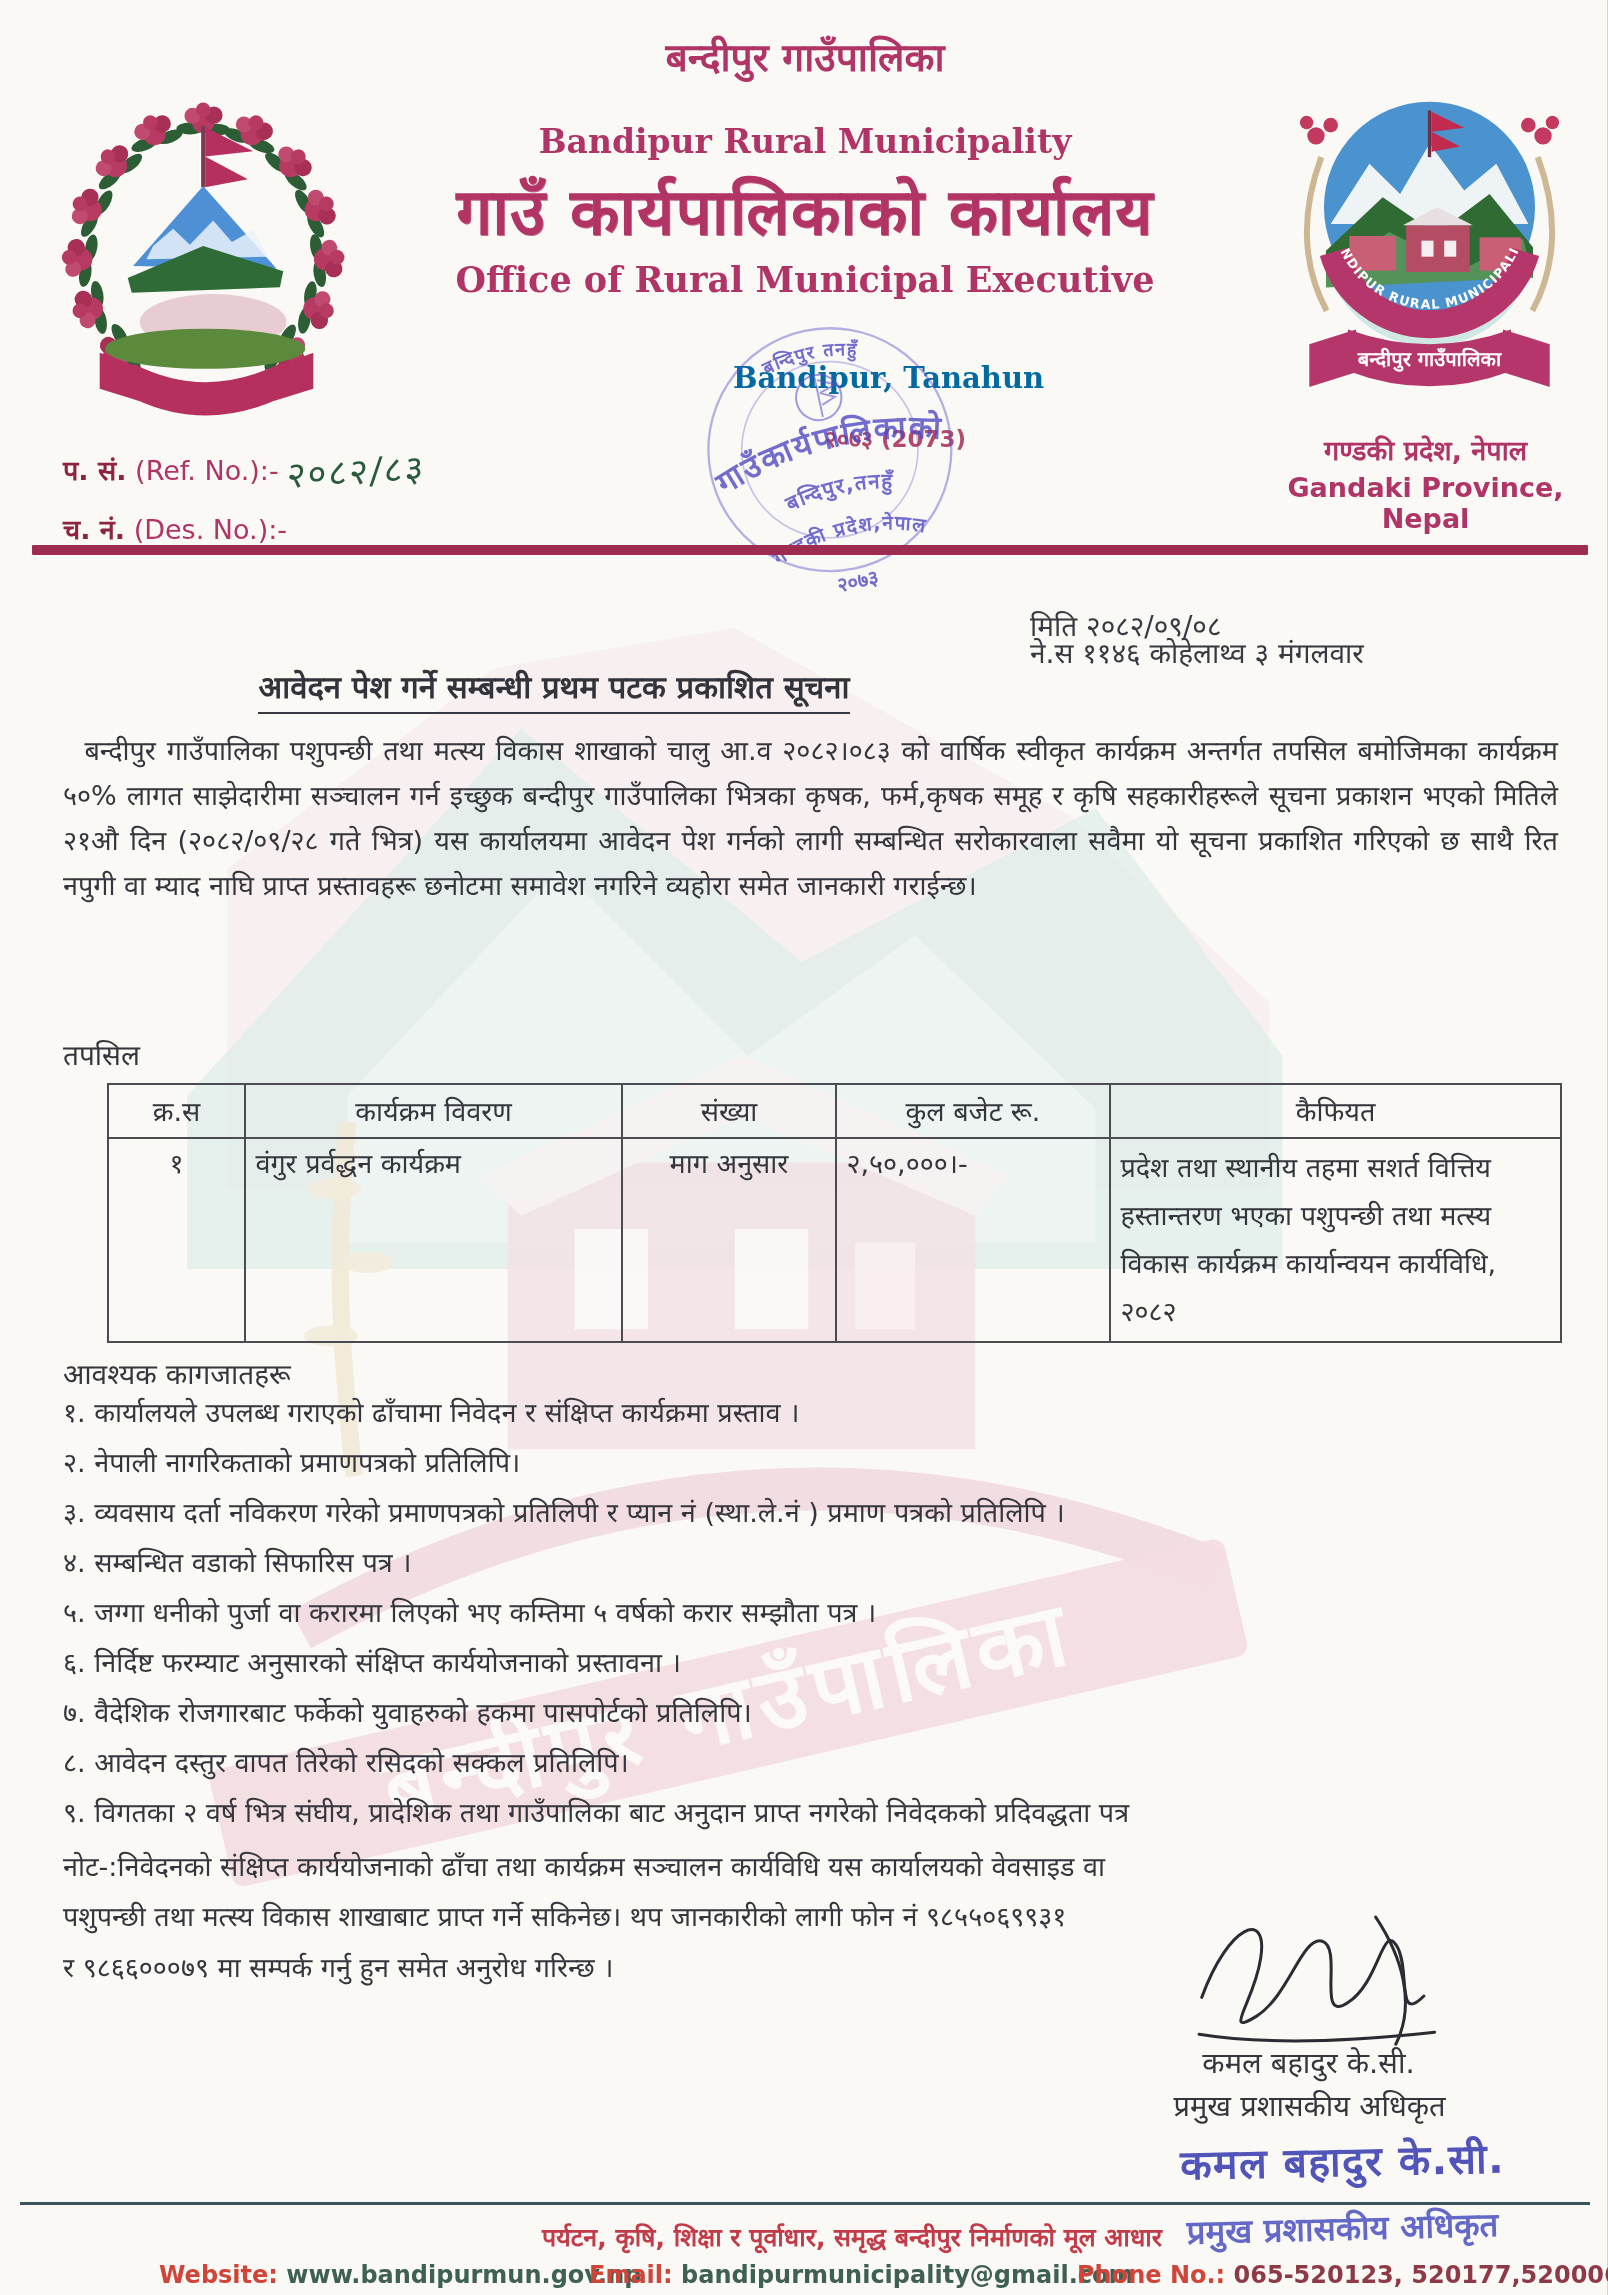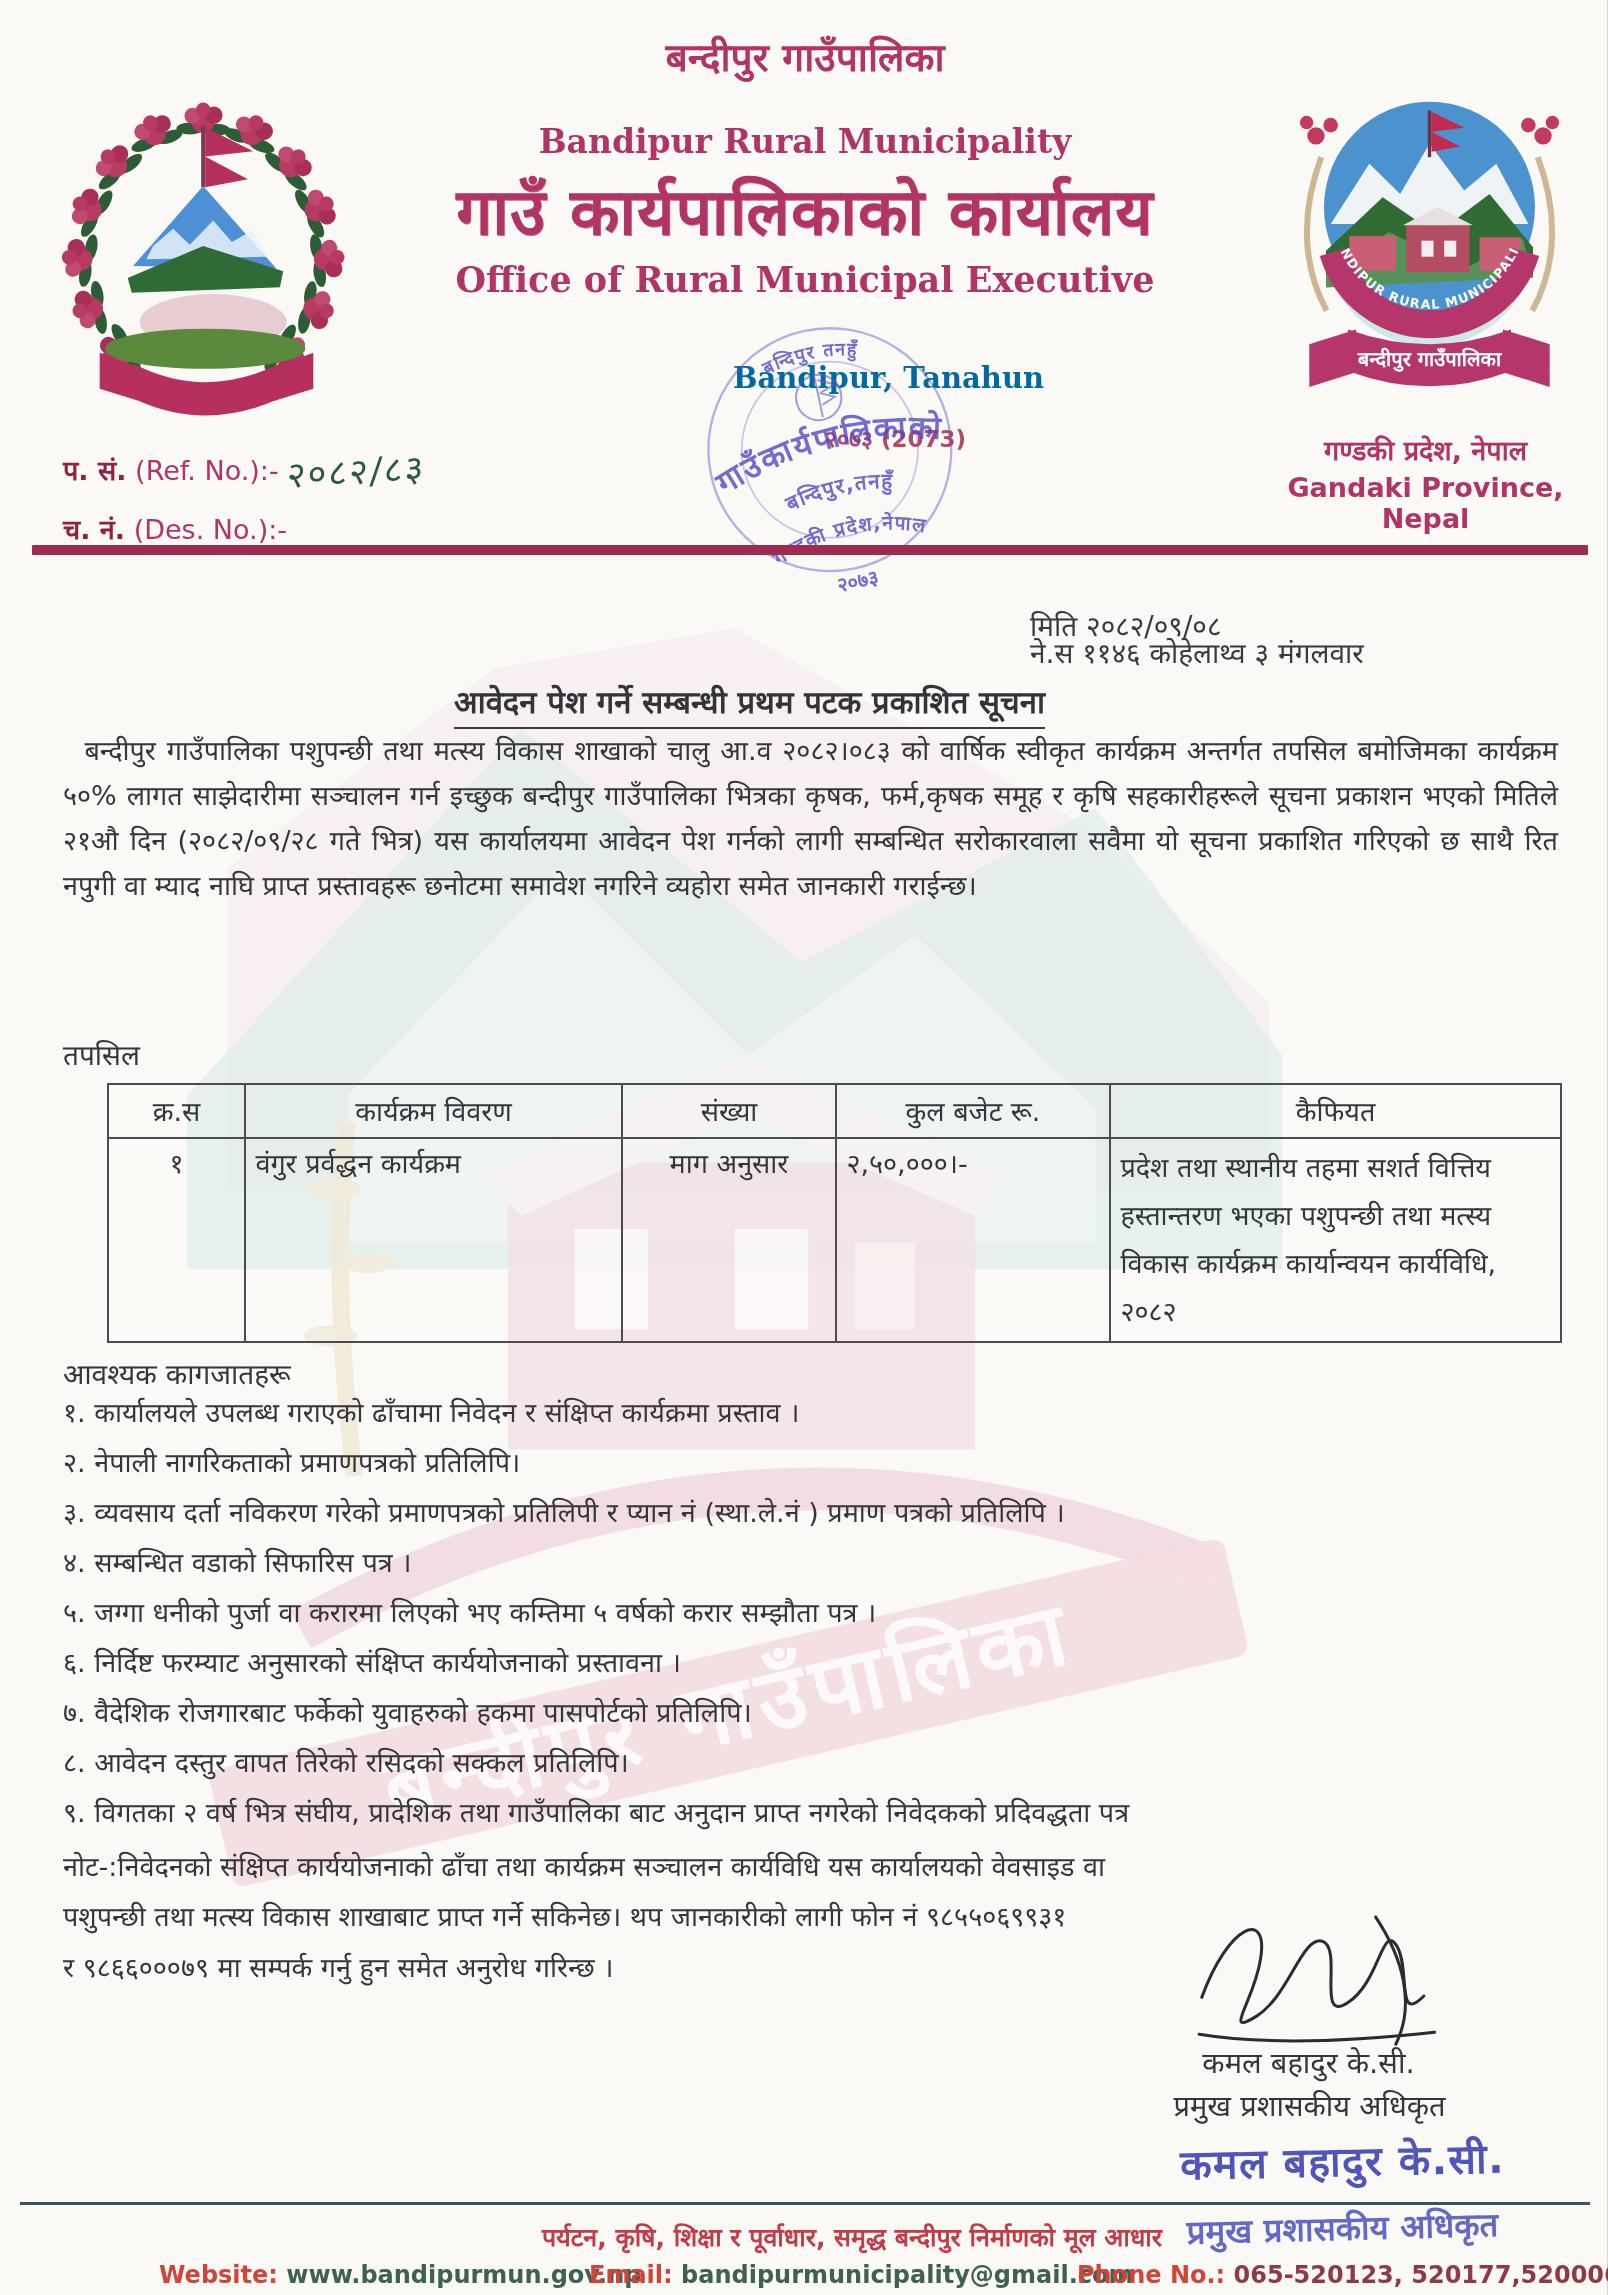--- a/index.html
+++ b/index.html
@@ -27,21 +27,21 @@
   .refline .lbl{font-weight:bold;color:#8e2440;}
   .ref1{top:446px;} .ref2{top:510px;}
   .handwrite{display:inline-block;color:#2a5a3c;font-size:36px;font-weight:500;
              transform:rotate(-3deg) skewX(-5deg);letter-spacing:2px;vertical-align:-4px;}
 
   .rule-thick{top:545px;left:32px;width:1556px;height:10px;background:#9e2b50;border-radius:1.3px;}
 
   
   .dateblk{left:1030px;font-size:28px;color:#383a42;}
   .date1{top:578px;margin-top:28px;} .date2{top:633px;}
-  .title{top:680px;left:63px;width:982px;text-align:right;}
+  .title{top:665px;left:63px;width:982px;text-align:center;}
   .title span{display:inline-block;font-size:31px;font-weight:bold;color:#33343b;
               border-bottom:2.7px solid #3a3b42;padding-bottom:5.3px;}
   .bodypara{top:728px;left:63px;width:1495px;font-size:27px;line-height:45px;
             text-align:justify;text-indent:21.4px;color:#35363d;}
   .tapsil{top:1035px;left:63px;font-size:28px;color:#35363d;}
 
   
   table.tbl{position:absolute;top:1083px;left:107px;width:1453px;border-collapse:collapse;
             font-size:27px;color:#35363d;table-layout:fixed;background:transparent;}
   table.tbl th,table.tbl td{border:2px solid #4a4c52;padding:5.3px 9.4px;font-weight:normal;}

